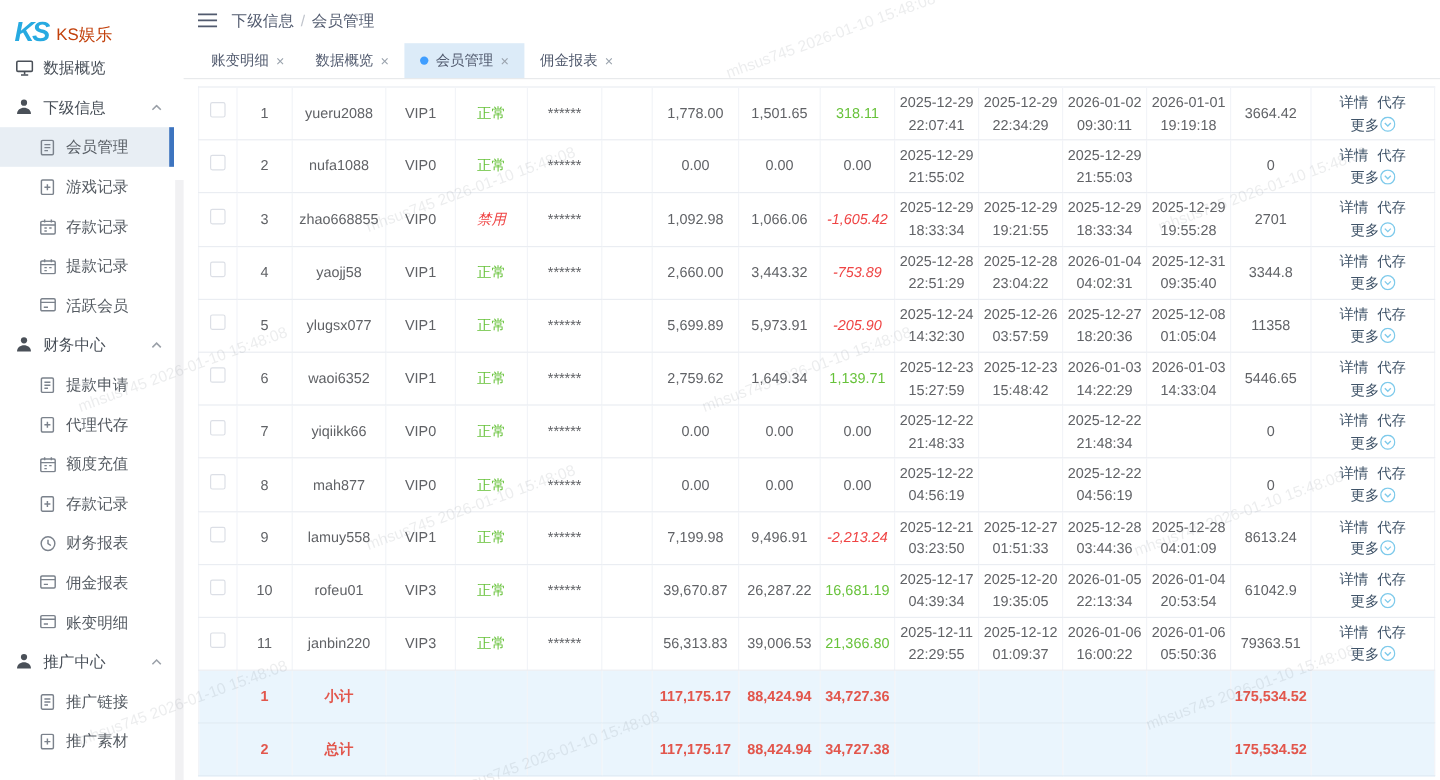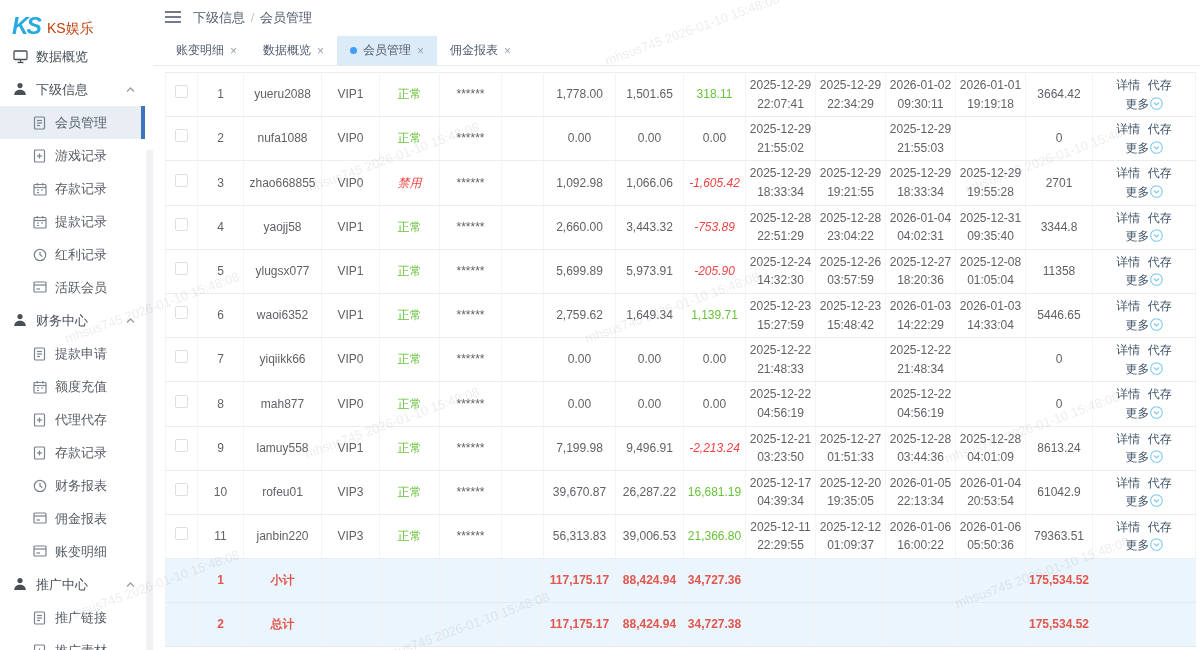--- a/index.html
+++ b/index.html
@@ -129,29 +129,20 @@
             <line x1="9.8" y1="1" x2="9.8" y2="3.5"></line>
             <line x1="4" y1="8" x2="6" y2="8"></line>
             <line x1="8" y1="8" x2="10" y2="8"></line>
             <line x1="4" y1="10.5" x2="6" y2="10.5"></line>
           </svg>
         </span>
         <span>提款记录</span>
       </div>
       <div class="m-item sub">
         <span class="ic">
-          <svg width="14" height="14" viewBox="0 0 14 14" fill="none" stroke="#7b828c" stroke-width="1.2">
-            <circle cx="7" cy="7" r="5.7"></circle>
-            <path d="M7 3.8 V7 L9.4 8.6"></path>
-          </svg>
-        </span>
-        <span>红利记录</span>
-      </div>
-      <div class="m-item sub">
-        <span class="ic">
           <svg width="14" height="12" viewBox="0 0 14 12" fill="none" stroke="#7b828c" stroke-width="1.2">
             <rect x="1" y="1" width="12" height="10" rx="1"></rect>
             <line x1="1" y1="4" x2="13" y2="4"></line>
             <line x1="3.5" y1="8" x2="7" y2="8"></line>
           </svg>
         </span>
         <span>活跃会员</span>
       </div>
       <div class="m-item">
         <span class="ic">
@@ -168,44 +159,44 @@
       <div class="m-item sub">
         <span class="ic">
           <svg width="13" height="14" viewBox="0 0 13 14" fill="none" stroke="#7b828c" stroke-width="1.2">
             <rect x="1.5" y="1" width="10" height="12" rx="1"></rect>
             <line x1="4" y1="4.5" x2="9" y2="4.5"></line>
             <line x1="4" y1="7" x2="9" y2="7"></line>
             <line x1="4" y1="9.5" x2="7" y2="9.5"></line>
           </svg>
         </span>
         <span>提款申请</span>
+      </div>
+      <div class="m-item sub">
+        <span class="ic">
+          <svg width="13" height="14" viewBox="0 0 13 14" fill="none" stroke="#7b828c" stroke-width="1.2">
+            <rect x="1.5" y="1" width="10" height="12" rx="1"></rect>
+            <line x1="6.5" y1="4.5" x2="6.5" y2="9.5"></line>
+            <line x1="4" y1="7" x2="9" y2="7"></line>
+          </svg>
+        </span>
+        <span>代理代存</span>
       </div>
       <div class="m-item sub">
         <span class="ic">
           <svg width="14" height="14" viewBox="0 0 14 14" fill="none" stroke="#7b828c" stroke-width="1.2">
             <rect x="1" y="2.5" width="12" height="10.5" rx="1"></rect>
             <line x1="1" y1="5.5" x2="13" y2="5.5"></line>
             <line x1="4.2" y1="1" x2="4.2" y2="3.5"></line>
             <line x1="9.8" y1="1" x2="9.8" y2="3.5"></line>
             <line x1="4" y1="8" x2="6" y2="8"></line>
             <line x1="8" y1="8" x2="10" y2="8"></line>
             <line x1="4" y1="10.5" x2="6" y2="10.5"></line>
           </svg>
         </span>
         <span>额度充值</span>
-      </div>
-      <div class="m-item sub">
-        <span class="ic">
-          <svg width="13" height="14" viewBox="0 0 13 14" fill="none" stroke="#7b828c" stroke-width="1.2">
-            <rect x="1.5" y="1" width="10" height="12" rx="1"></rect>
-            <line x1="6.5" y1="4.5" x2="6.5" y2="9.5"></line>
-            <line x1="4" y1="7" x2="9" y2="7"></line>
-          </svg>
-        </span>
-        <span>代理代存</span>
       </div>
       <div class="m-item sub">
         <span class="ic">
           <svg width="13" height="14" viewBox="0 0 13 14" fill="none" stroke="#7b828c" stroke-width="1.2">
             <rect x="1.5" y="1" width="10" height="12" rx="1"></rect>
             <line x1="6.5" y1="4.5" x2="6.5" y2="9.5"></line>
             <line x1="4" y1="7" x2="9" y2="7"></line>
           </svg>
         </span>
         <span>存款记录</span>

